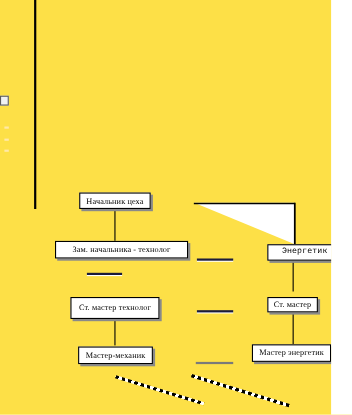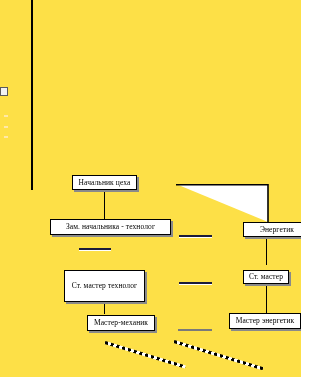--- a/index.html
+++ b/index.html
@@ -113,33 +113,33 @@
   <div class="dashline" style="left:174px; top:340px; width:93px; transform: rotate(17deg);"></div>
 
   <div class="node" style="left:72px; top:175px; width:65px; height:15px;">
     <span>Начальник цеха</span>
   </div>
 
   <div class="node" style="left:50px; top:219px; width:121px; height:16px;">
     <span>Зам. начальника - технолог</span>
   </div>
 
-  <div class="node" style="left:243px; top:222px; width:68px; height:15px;">
+  <div class="node" style="left:243px; top:222px; width:68px; height:15px;font-family:Liberation Mono, monospace;">
     <span>Энергетик</span>
   </div>
 
-  <div class="node" style="left:64px; top:270px; width:81px; height:32px;">
+  <div class="node" style="left:64px; top:270px; width:81px; height:20px;">
     <span>Ст. мастер технолог</span>
   </div>
 
   <div class="node" style="left:243px; top:270px; width:46px; height:14px;">
     <span>Ст. мастер</span>
   </div>
 
-  <div class="node" style="left:71px; top:315px; width:68px; height:16px;margin-left:16px;">
+  <div class="node" style="left:71px; top:315px; width:68px; height:16px;">
     <span>Мастер-механик</span>
   </div>
 
   <div class="node" style="left:229px; top:313px; width:72px; height:16px;justify-content:center;">
     <span>Мастер энергетик</span>
   </div>
 
 
 </div>
 

